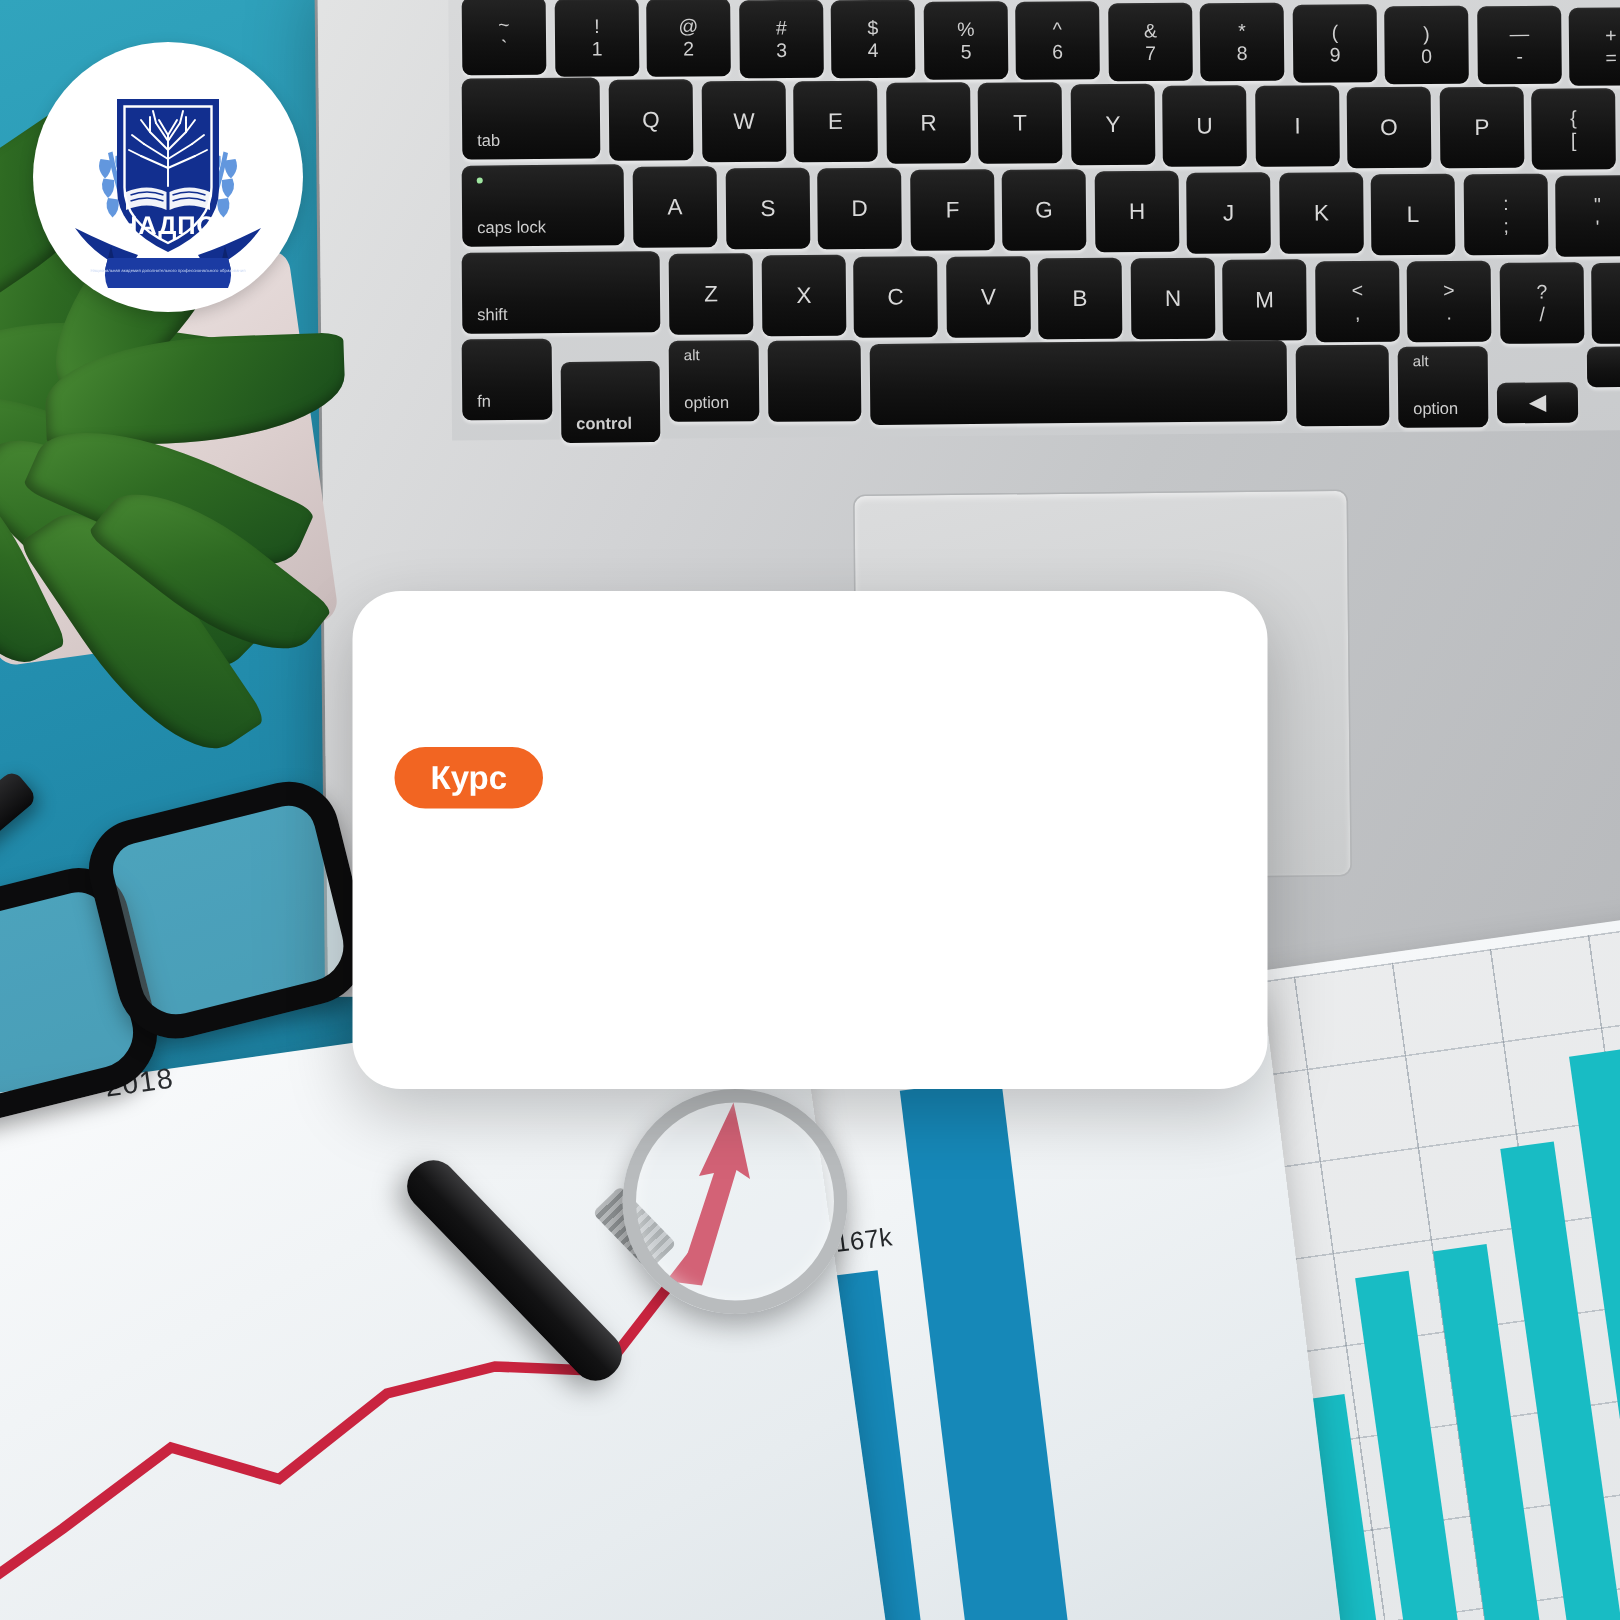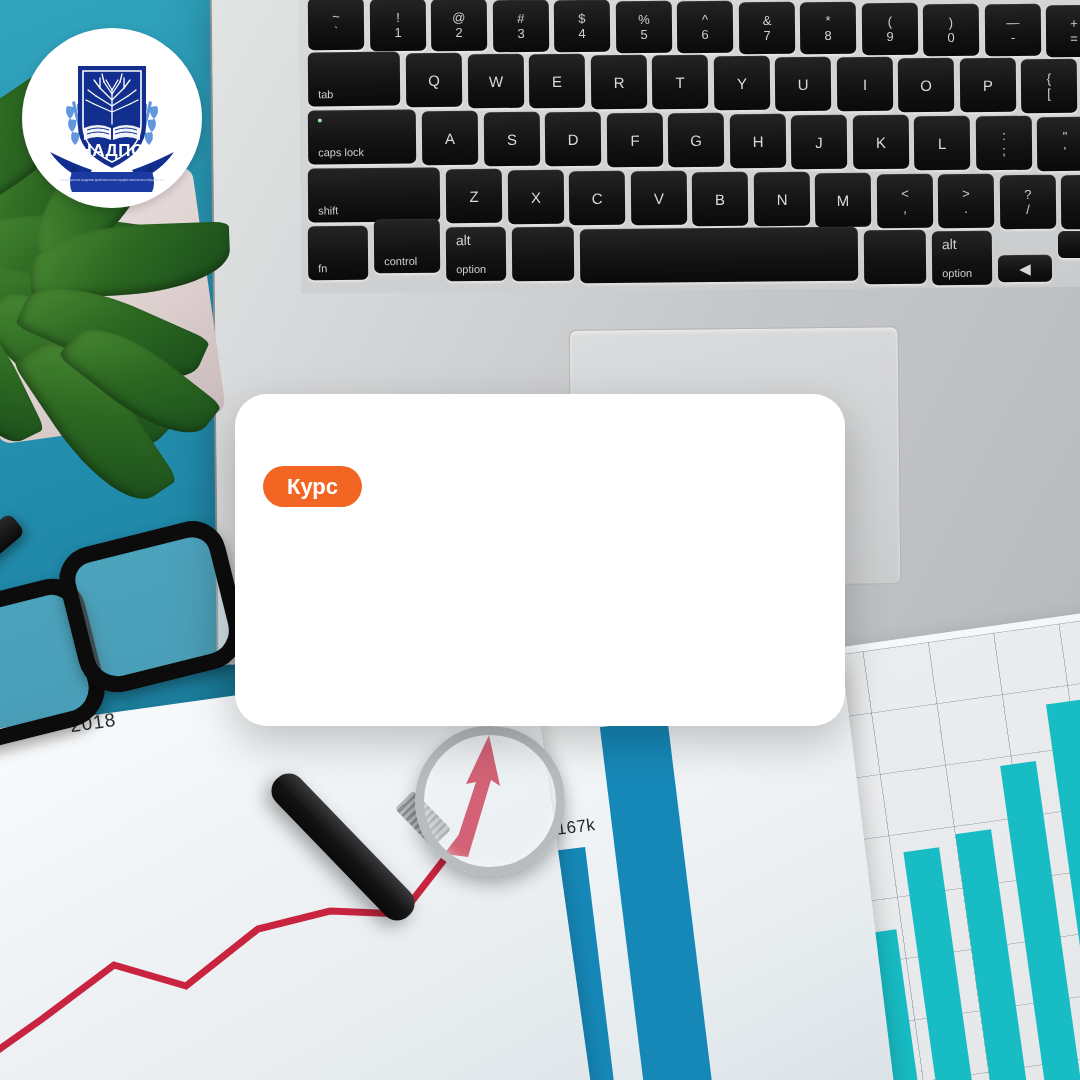--- a/index.html
+++ b/index.html
@@ -51,21 +51,21 @@
     font-size:15px; line-height:1.0;
     display:flex; align-items:center; justify-content:center;
     font-family:"Liberation Sans", sans-serif;
     user-select:none;
   }
   .key.num{ flex-direction:column; justify-content:center; gap:2px; font-size:13px; }
   .key.num .top{ font-size:13px; color:#cfcfcf; }
   .key.num .bot{ font-size:13px; color:#cfcfcf; }
   .key.mod{ justify-content:flex-start; align-items:flex-end; padding:0 0 6px 10px; font-size:11px; color:#cfcfcf; }
   .key.mod.two{ flex-direction:column; align-items:flex-start; justify-content:space-between; padding:6px 0 6px 10px; }
-  .key.mod.two .alt{ font-size:14px; }
+  .key.mod.two .alt{ font-size:10px; }
   .key.caps .dot{
     position:absolute; left:10px; top:8px; width:4px; height:4px; border-radius:50%;
     background:#9fe6a0;
   }
 
   
   .trackpad{
     position:absolute; left:570px; top:328px; width:330px; height:258px;
     background:linear-gradient(165deg,#dbdcdd,#cacccd);
     border:1px solid #b3b5b7; border-radius:8px;
@@ -167,21 +167,21 @@
   }
   .card-title{
     color:#1f44e0;
     font-family:"Liberation Sans", sans-serif;
     font-weight:700;
     font-size:53px;
     line-height:1.07;
     letter-spacing:-0.5px;
     white-space:pre-line;
   }
-  .chips{ display:flex; gap:30px; margin-top:12px; }
+  .chips{ display:flex; gap:30px; margin-top:44px; }
   .chip{
     display:inline-flex; align-items:center; justify-content:center;
     height:41px; border-radius:22px; padding:0 24px;
     font-family:"Liberation Sans", sans-serif;
     font-size:22px; line-height:1;
   }
   .chip-primary{ background:#f26522; color:#ffffff; font-weight:700; }
   .chip-outline{ background:#ffffff; color:#1f44e0; border:1.6px solid #5d7bea; font-weight:400; }
 </style>
 </head>
@@ -310,21 +310,21 @@
         </div>
         <div class="key num" style="left: 999.5px; top: 174.72px; width: 56px; height: 54px; transform: rotate(-0.55deg);">
           <span class="top">?</span>
           <span class="bot">/</span>
         </div>
         <div class="key " style="left: 1061px; top: 175.32px; width: 64px; height: 54px; transform: rotate(-0.55deg);"></div>
       </div>
 
     <div id="row-m">
         <div class="key mod" style="left: 308px; top: 226px; width: 60px; height: 54px; transform: rotate(-0.55deg);">fn</div>
-        <div class="key mod" style="left: 374px; top: 219px; width: 66px; height: 54px; transform: rotate(-0.55deg);">control</div>
+        <div class="key mod" style="left: 374px; top: 241px; width: 66px; height: 54px; transform: rotate(-0.55deg); font-weight: bold;">control</div>
         <div class="key mod two" style="left: 446px; top: 226.8px; width: 60px; height: 54px; transform: rotate(-0.55deg);">
           <span class="alt">alt</span>
           <span>option</span>
         </div>
         <div class="key " style="left: 512px; top: 227.2px; width: 62px; height: 54px; transform: rotate(-0.55deg);"></div>
         <div class="key " style="left: 580px; top: 227.6px; width: 278px; height: 54px; transform: rotate(-0.55deg);"></div>
         <div class="key " style="left: 864px; top: 230px; width: 62px; height: 54px; transform: rotate(-0.55deg);"></div>
         <div class="key mod two" style="left: 932px; top: 230.6px; width: 60px; height: 54px; transform: rotate(-0.55deg);">
           <span class="alt">alt</span>
           <span>option</span>

